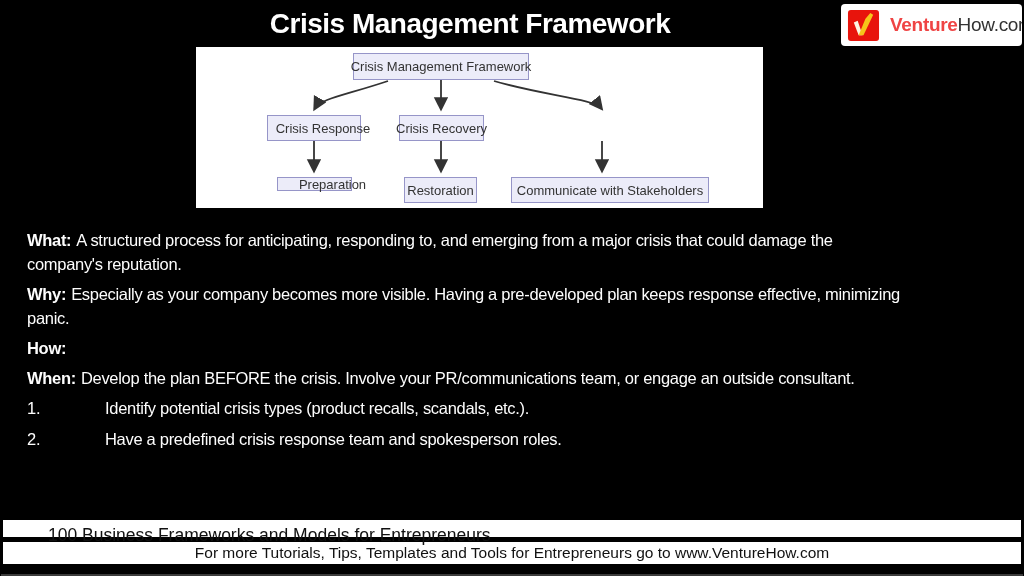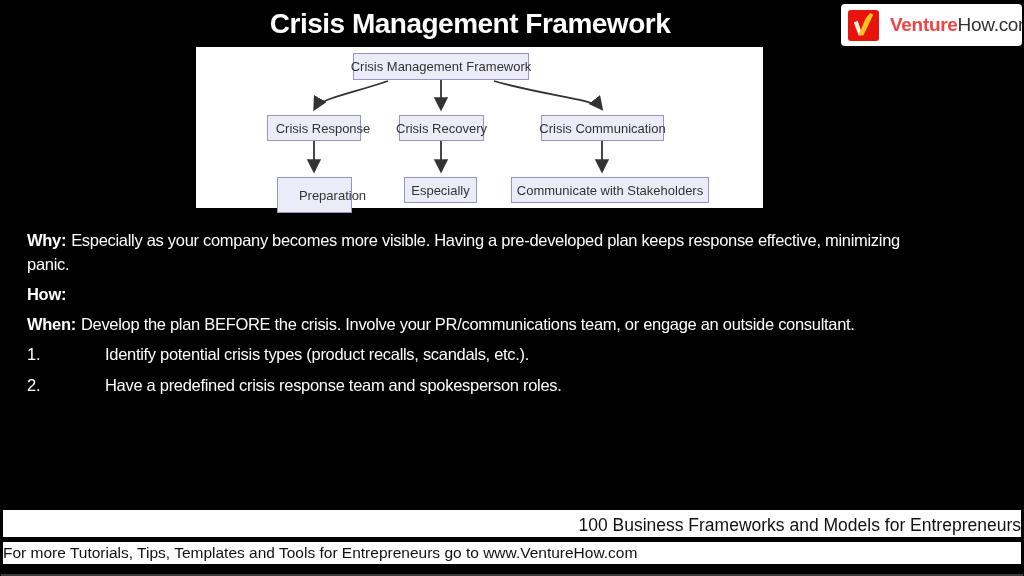--- a/index.html
+++ b/index.html
@@ -62,21 +62,21 @@
     font-size: 13px;
     display: flex;
     align-items: center;
     justify-content: center;
     white-space: nowrap;
   }
   .node-root   { left: 157px; top: 6px;   width: 176px; height: 27px; }
   .node-l2-0   { left: 71px;  top: 68px;  width: 94px;  height: 26px; padding-left: 18px; }
   .node-l2-1   { left: 203px; top: 68px;  width: 85px;  height: 26px; }
   .node-l2-2   { left: 345px; top: 68px;  width: 123px; height: 26px; }
-  .node-l3-0   { left: 81px;  top: 130px; width: 75px;  height: 36px; padding-left: 36px; }
+  .node-l3-0   { left: 81px;  top: 130px; width: 75px;  height: 14px; padding-left: 36px; }
   .node-l3-1   { left: 208px; top: 130px; width: 73px;  height: 26px; }
   .node-l3-2   { left: 315px; top: 130px; width: 198px; height: 26px; }
 
   
   .content {
     position: absolute;
     left: 27px; top: 228px;
     width: 958px;
     font-size: 16.5px;
     letter-spacing: -0.3px;
@@ -90,34 +90,35 @@
   .list-item .num { width: 78px; flex: 0 0 auto; }
 
   
   .footer {
     position: absolute;
     left: 0; bottom: 0;
     width: 1024px;
   }
   .footer-bar1 {
     margin: 0 3px;
-    height: 27px;
+    height: 17px;
     background: #fff;
     color: #111;
-    text-align: right;
+    text-align: left;
     line-height: 31px;
     font-size: 17.5px;
     padding-left: 45px;
   }
   .footer-gap { height: 5px; background: #000; }
   .footer-bar2 {
     margin: 0 3px;
     height: 22px;
     background: #fff;
     color: #111;
+    text-align: center;
     line-height: 22px;
     font-size: 15.5px;
   }
   .footer-black { height: 10px; background: #000; }
   .footer-bottom-line { height: 2px; background: #3b3b3b; margin: 0 1px; }
 </style>
 </head>
 <body>
 
 <h1 class="slide-title">Crisis Management Framework</h1>
@@ -142,27 +143,30 @@
     <path d="M 192 34 C 150 48, 124 52, 119 61" stroke="#333" stroke-width="1.8" fill="none" marker-end="url(#ah)"></path>
     <path d="M 245 33 L 245 61" stroke="#333" stroke-width="1.8" fill="none" marker-end="url(#ah)"></path>
     <path d="M 298 34 C 345 48, 398 52, 405 61" stroke="#333" stroke-width="1.8" fill="none" marker-end="url(#ah)"></path>
     <path d="M 118 94 L 118 123" stroke="#333" stroke-width="1.8" fill="none" marker-end="url(#ah)"></path>
     <path d="M 245 94 L 245 123" stroke="#333" stroke-width="1.8" fill="none" marker-end="url(#ah)"></path>
     <path d="M 406 94 L 406 123" stroke="#333" stroke-width="1.8" fill="none" marker-end="url(#ah)"></path>
   </svg>
   <div class="node node-root">Crisis Management Framework</div>
   <div class="node node-l2-0">Crisis Response</div>
   <div class="node node-l2-1">Crisis Recovery</div>
-  <div class="node node-l2-2">Crisis Communication</div>
   <div class="node node-l3-0">Preparation</div>
-  <div class="node node-l3-1">Especially</div>
+  <div class="node node-l3-1">Restoration</div>
   <div class="node node-l3-2">Communicate with Stakeholders</div>
 </div>
 
 <div class="content">
+  <div class="para">
+    <span class="label">What:</span><span>A structured process for anticipating, responding to, and emerging from a major crisis that could damage the</span>
+    <div>company's reputation.</div>
+  </div>
   <div class="para">
     <span class="label">Why:</span><span>Especially as your company becomes more visible. Having a pre-developed plan keeps response effective, minimizing</span>
     <div>panic.</div>
   </div>
   <div class="para">
     <span class="label">How:</span>
   </div>
   <div class="para">
     <span class="label">When:</span><span>Develop the plan BEFORE the crisis. Involve your PR/communications team, or engage an outside consultant.</span>
   </div>

